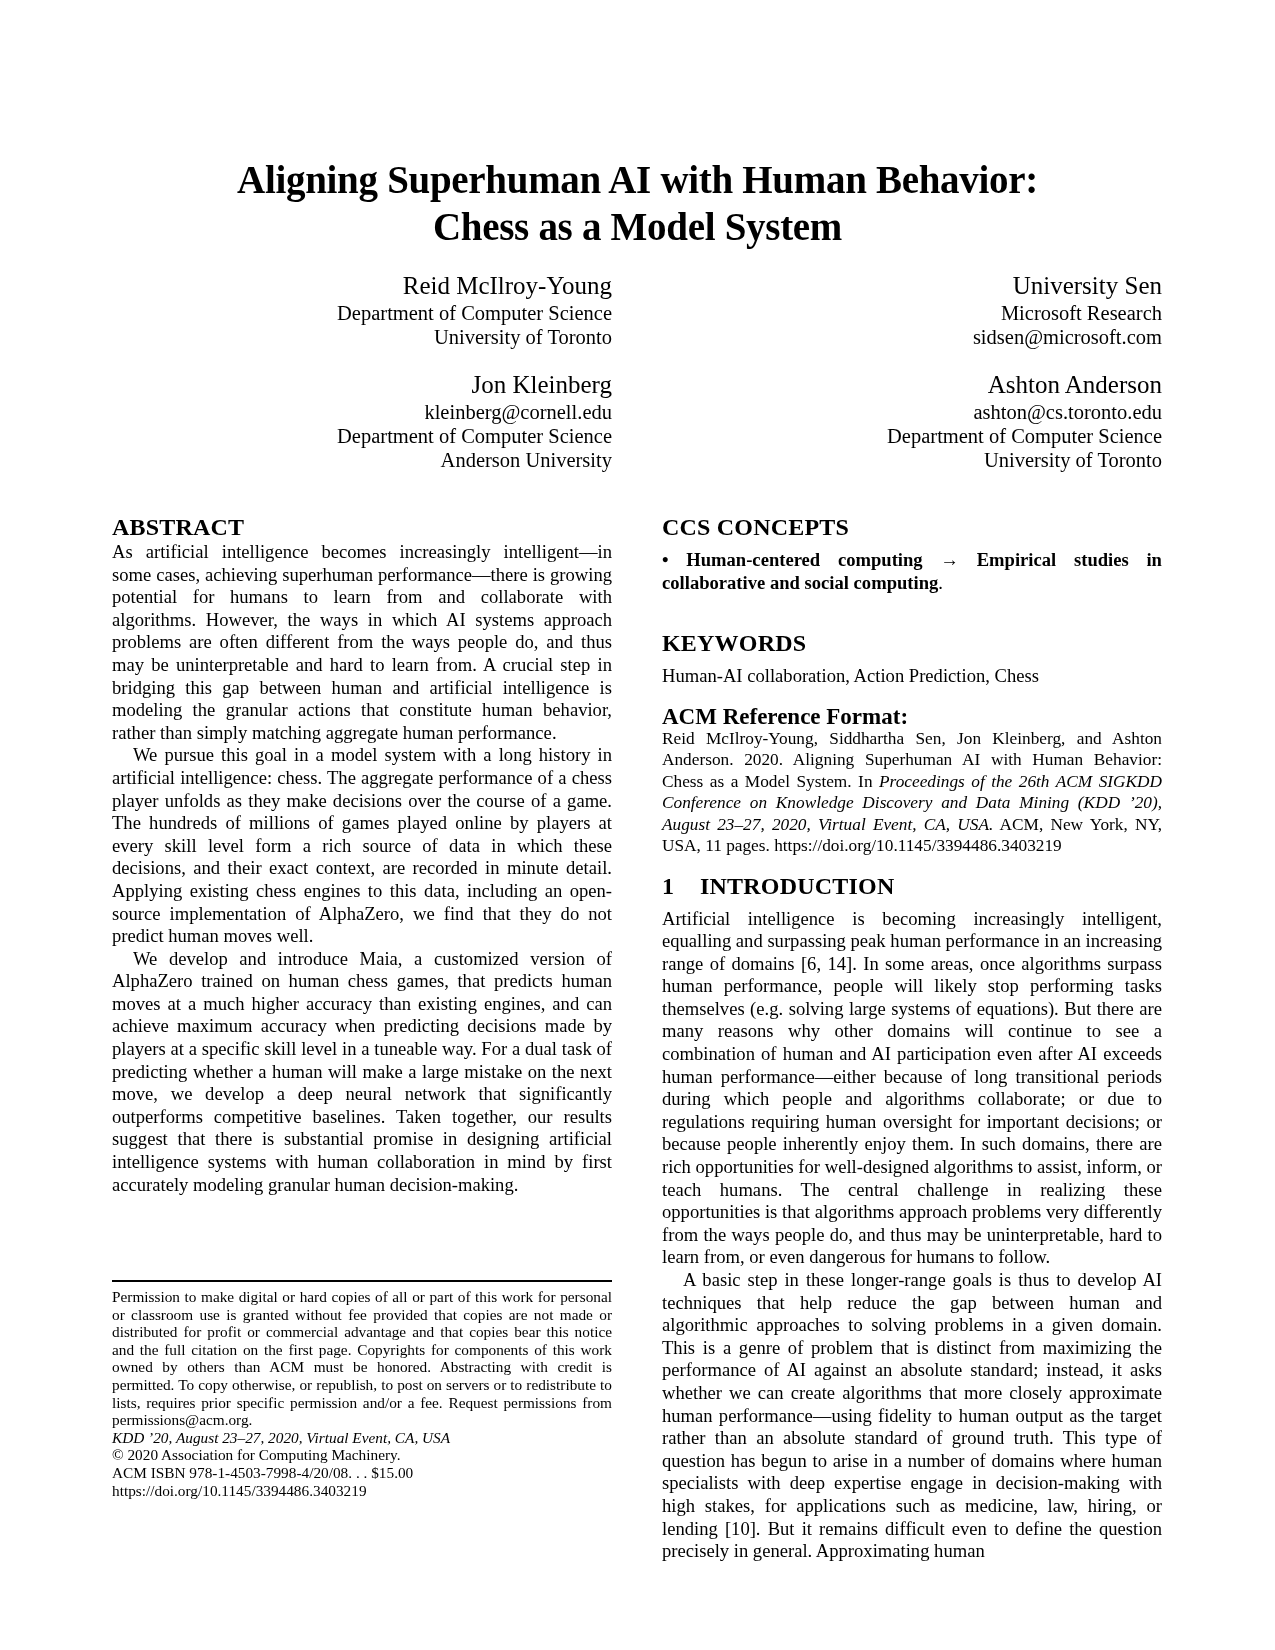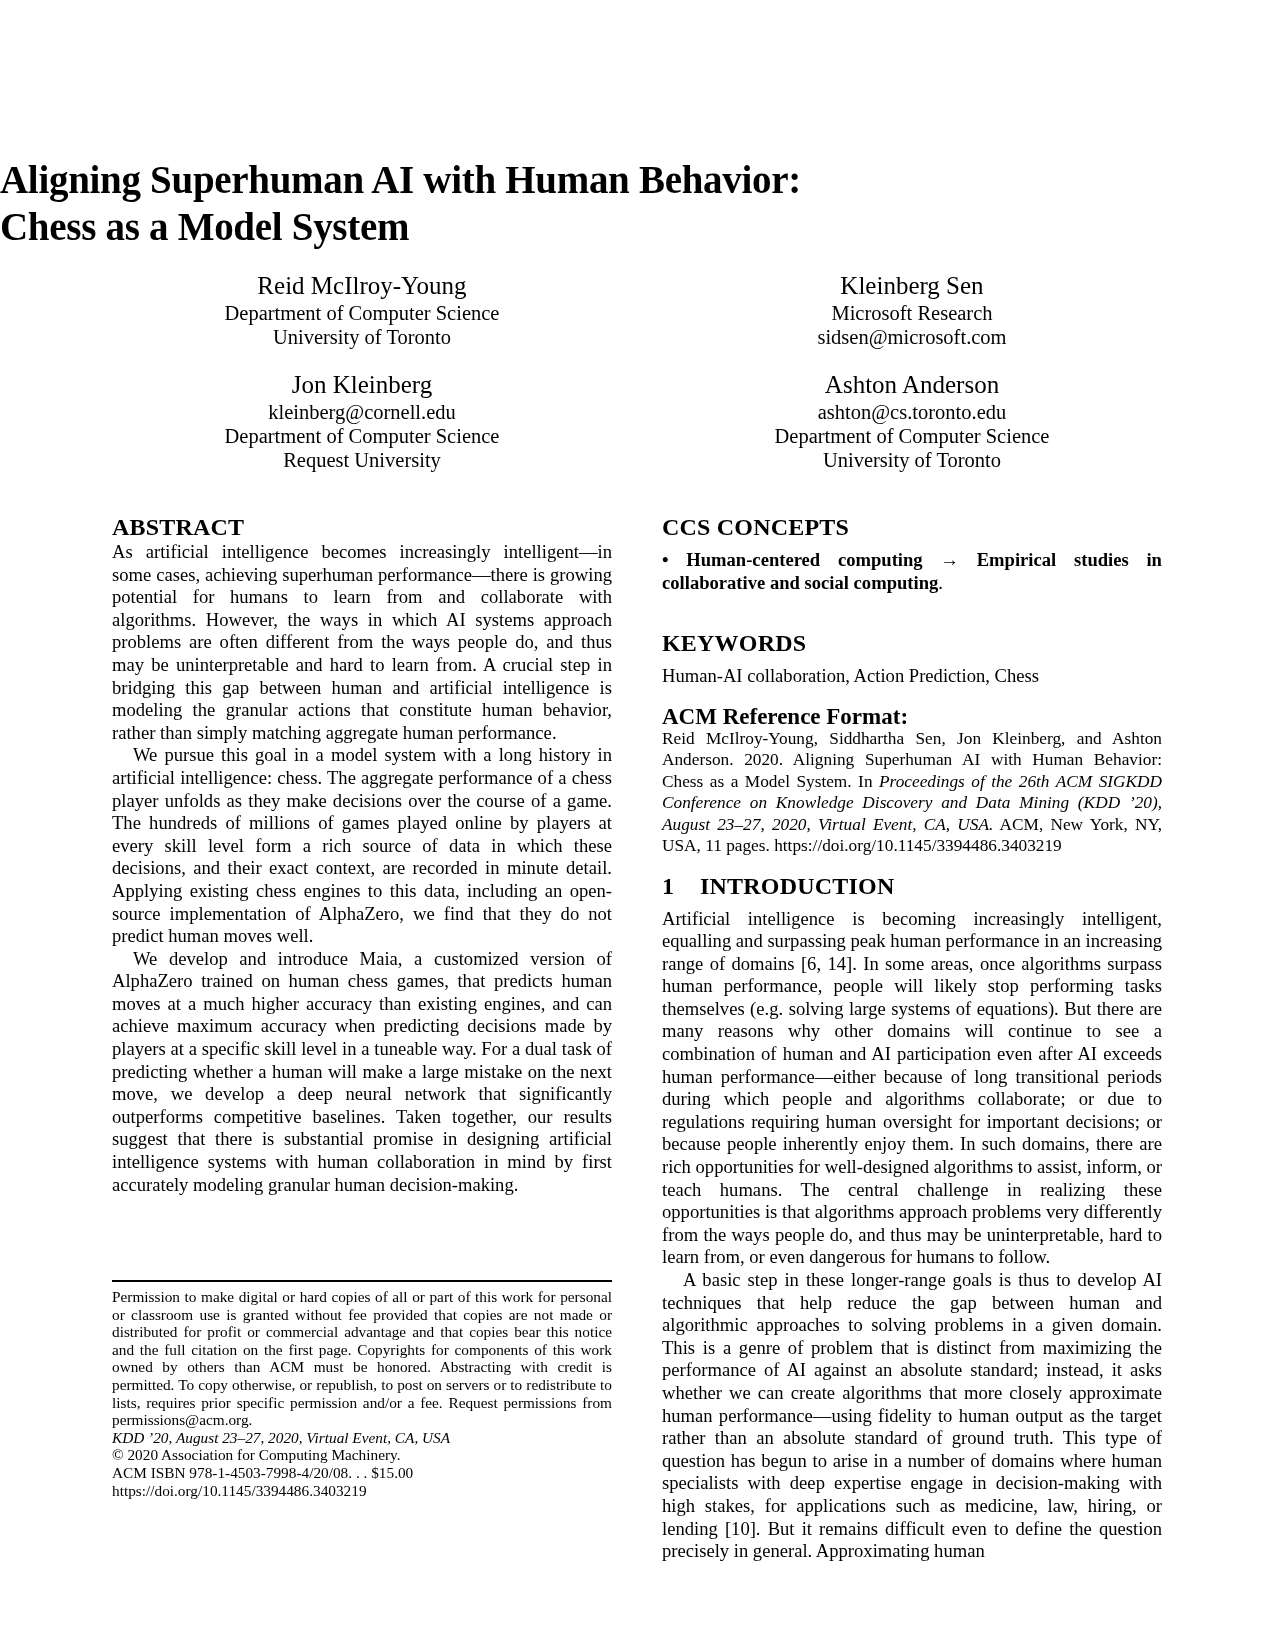--- a/index.html
+++ b/index.html
@@ -9,32 +9,32 @@
     width:1275px; height:1650px;
     background:#ffffff;
     color:#000;
     font-family:"Liberation Serif", serif;
     overflow:hidden;
   }
 
   
   .title {
     position:absolute; top:156px; left:0; right:0;
-    text-align:left;
+    text-align:center;
     font-size:39px; font-weight:700; line-height:47px;
     letter-spacing:-0.3px;
   }
   .title span { display:block; }
 
   
   .authors {
     position:absolute; top:271px; left:112px; width:1050px;
     display:grid; grid-template-columns:500px 500px;
     column-gap:50px; row-gap:21px;
-    text-align:center;
+    text-align:right;
   }
   .author-name { font-size:25px; line-height:30px; }
   .author-line { font-size:20.5px; line-height:24px; }
 
   
   .col { position:absolute; top:513px; width:500px; }
   .col-left  { left:112px; }
   .col-right { left:662px; }
 
   .sec-head { font-size:24px; line-height:28px; font-weight:700; letter-spacing:0.2px; }
@@ -76,30 +76,30 @@
     <span>Chess as a Model System</span>
   </h1>
 
   <div class="authors">
     <div class="author">
       <div class="author-name">Reid McIlroy-Young</div>
       <div class="author-line">Department of Computer Science</div>
       <div class="author-line">University of Toronto</div>
     </div>
     <div class="author">
-      <div class="author-name">Kleinberg Sen</div>
+      <div class="author-name">University Sen</div>
       <div class="author-line">Microsoft Research</div>
       <div class="author-line">sidsen@microsoft.com</div>
       <div class="author-line"></div>
     </div>
     <div class="author">
       <div class="author-name">Jon Kleinberg</div>
       <div class="author-line">kleinberg@cornell.edu</div>
       <div class="author-line">Department of Computer Science</div>
-      <div class="author-line">Request University</div>
+      <div class="author-line">Anderson University</div>
     </div>
     <div class="author">
       <div class="author-name">Ashton Anderson</div>
       <div class="author-line">ashton@cs.toronto.edu</div>
       <div class="author-line">Department of Computer Science</div>
       <div class="author-line">University of Toronto</div>
     </div>
   </div>
 
   <div class="col col-left">

